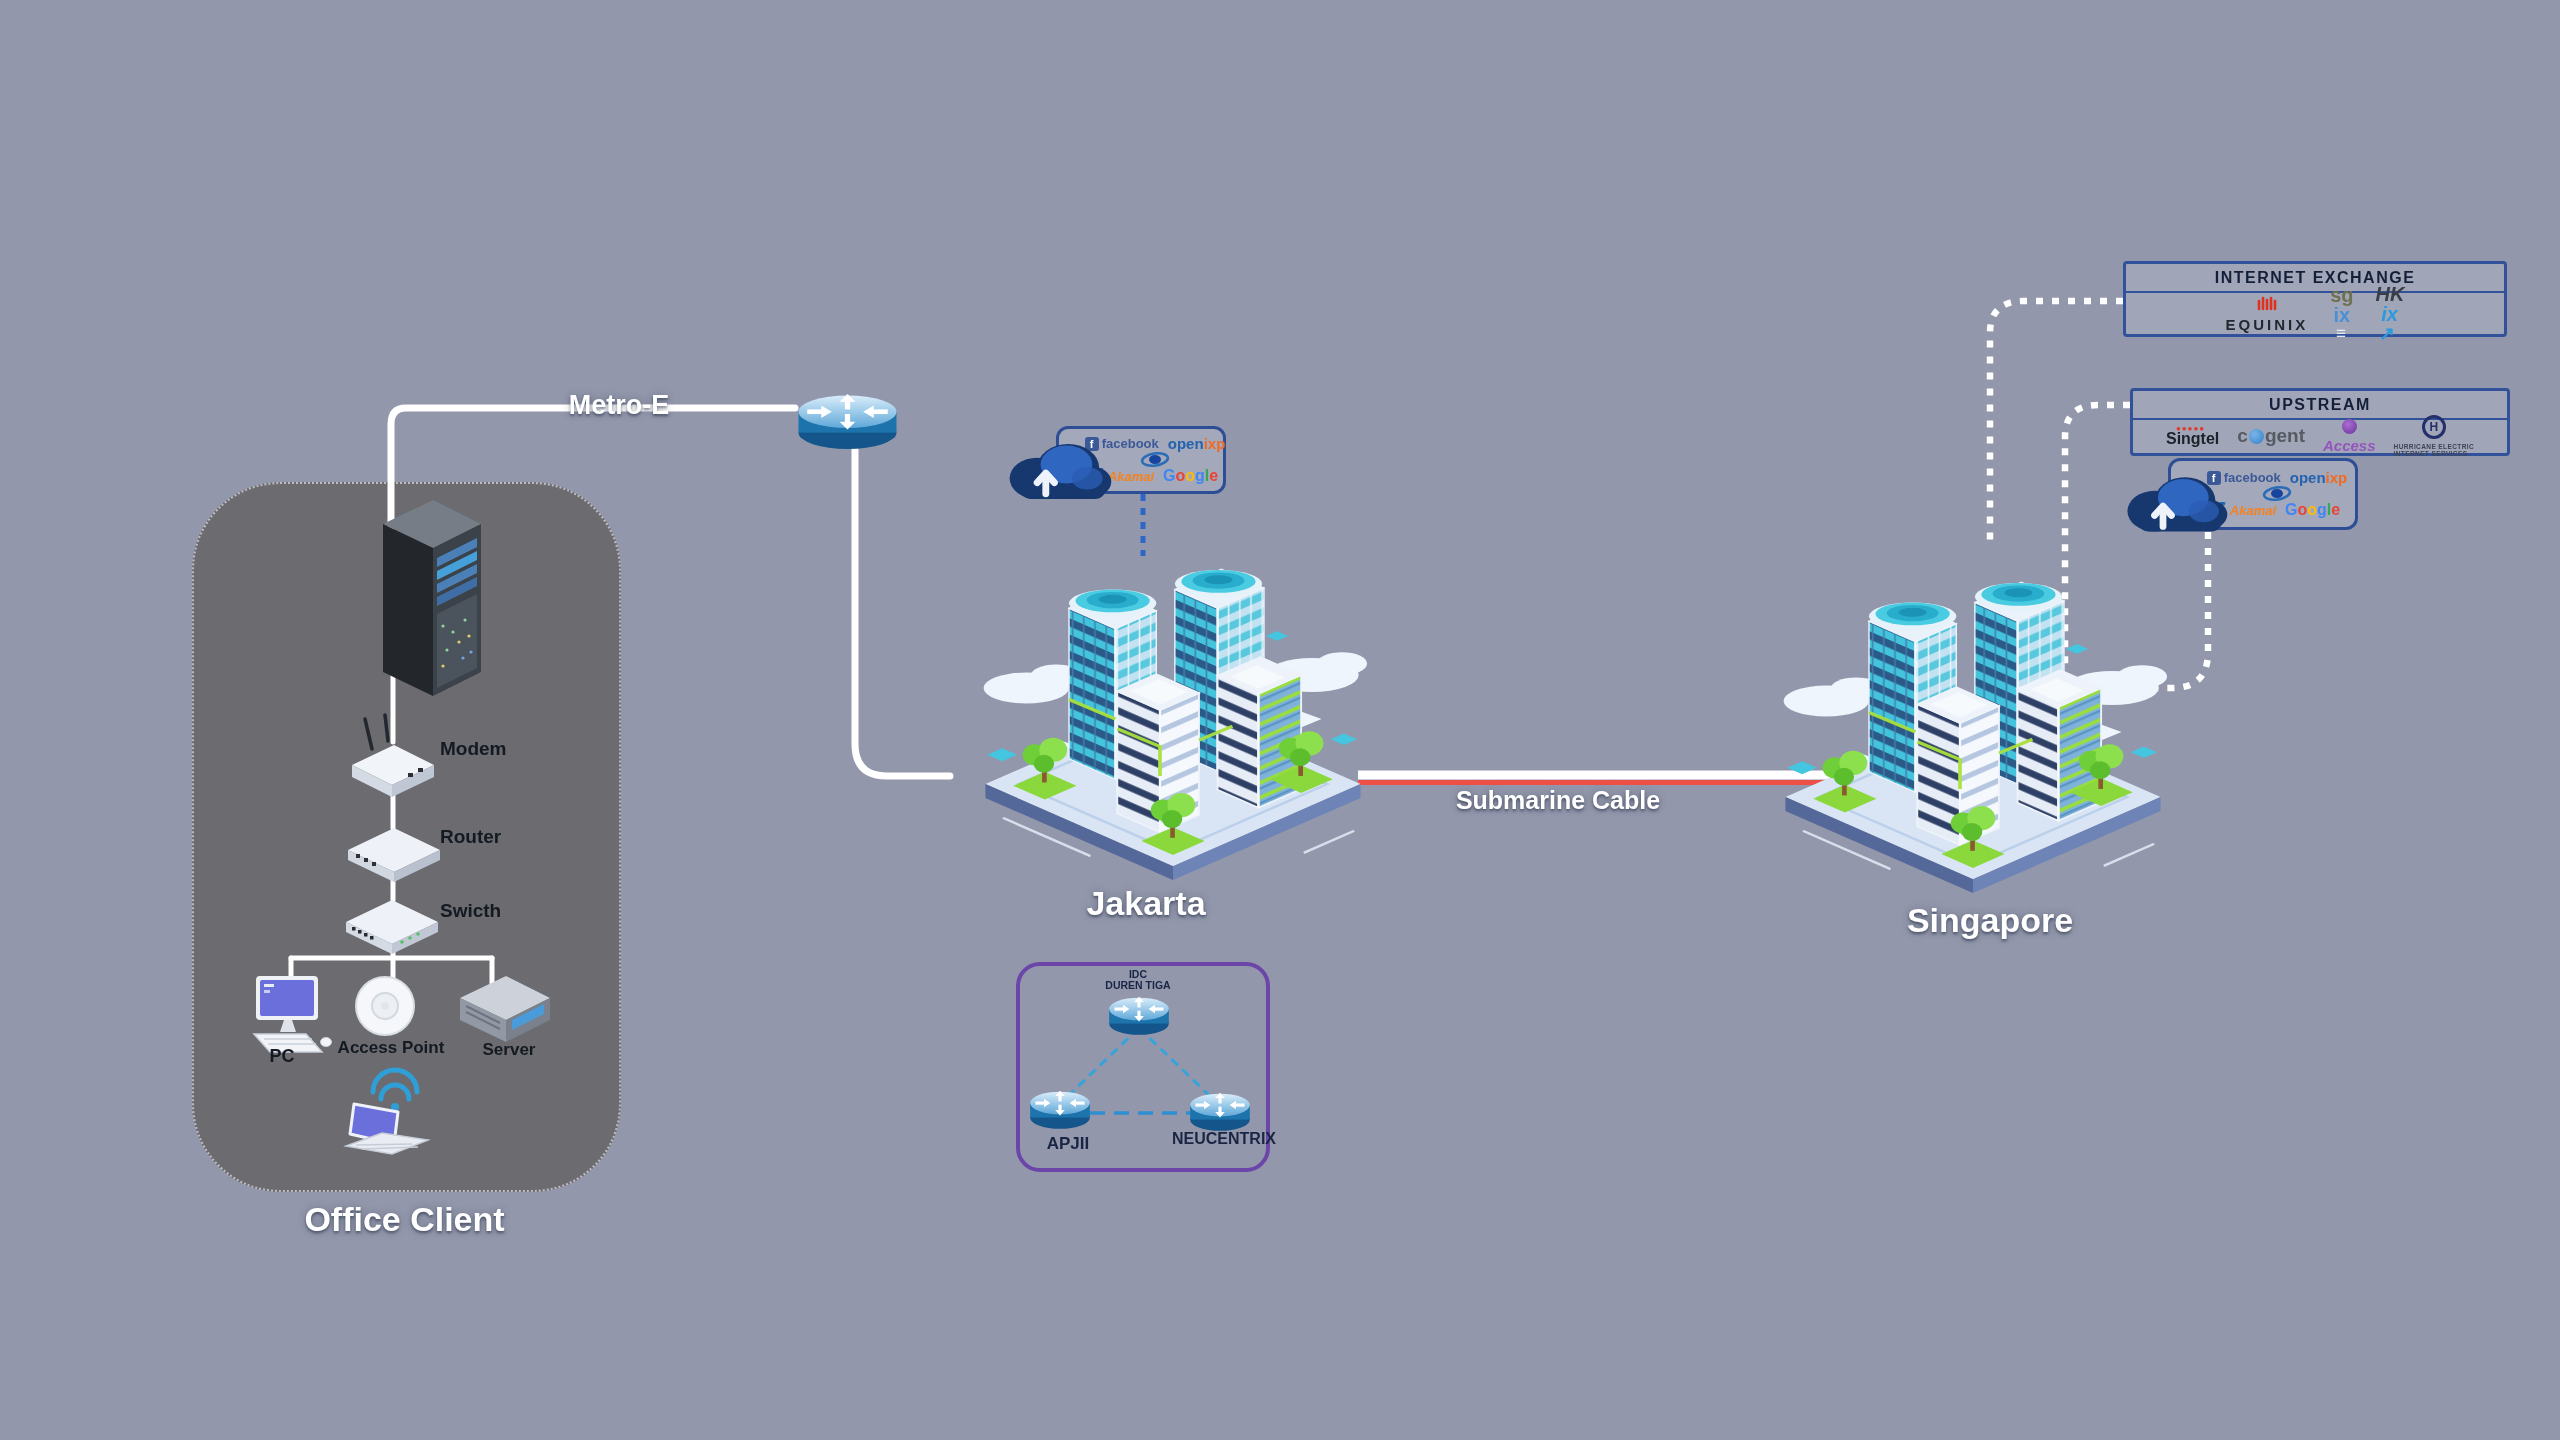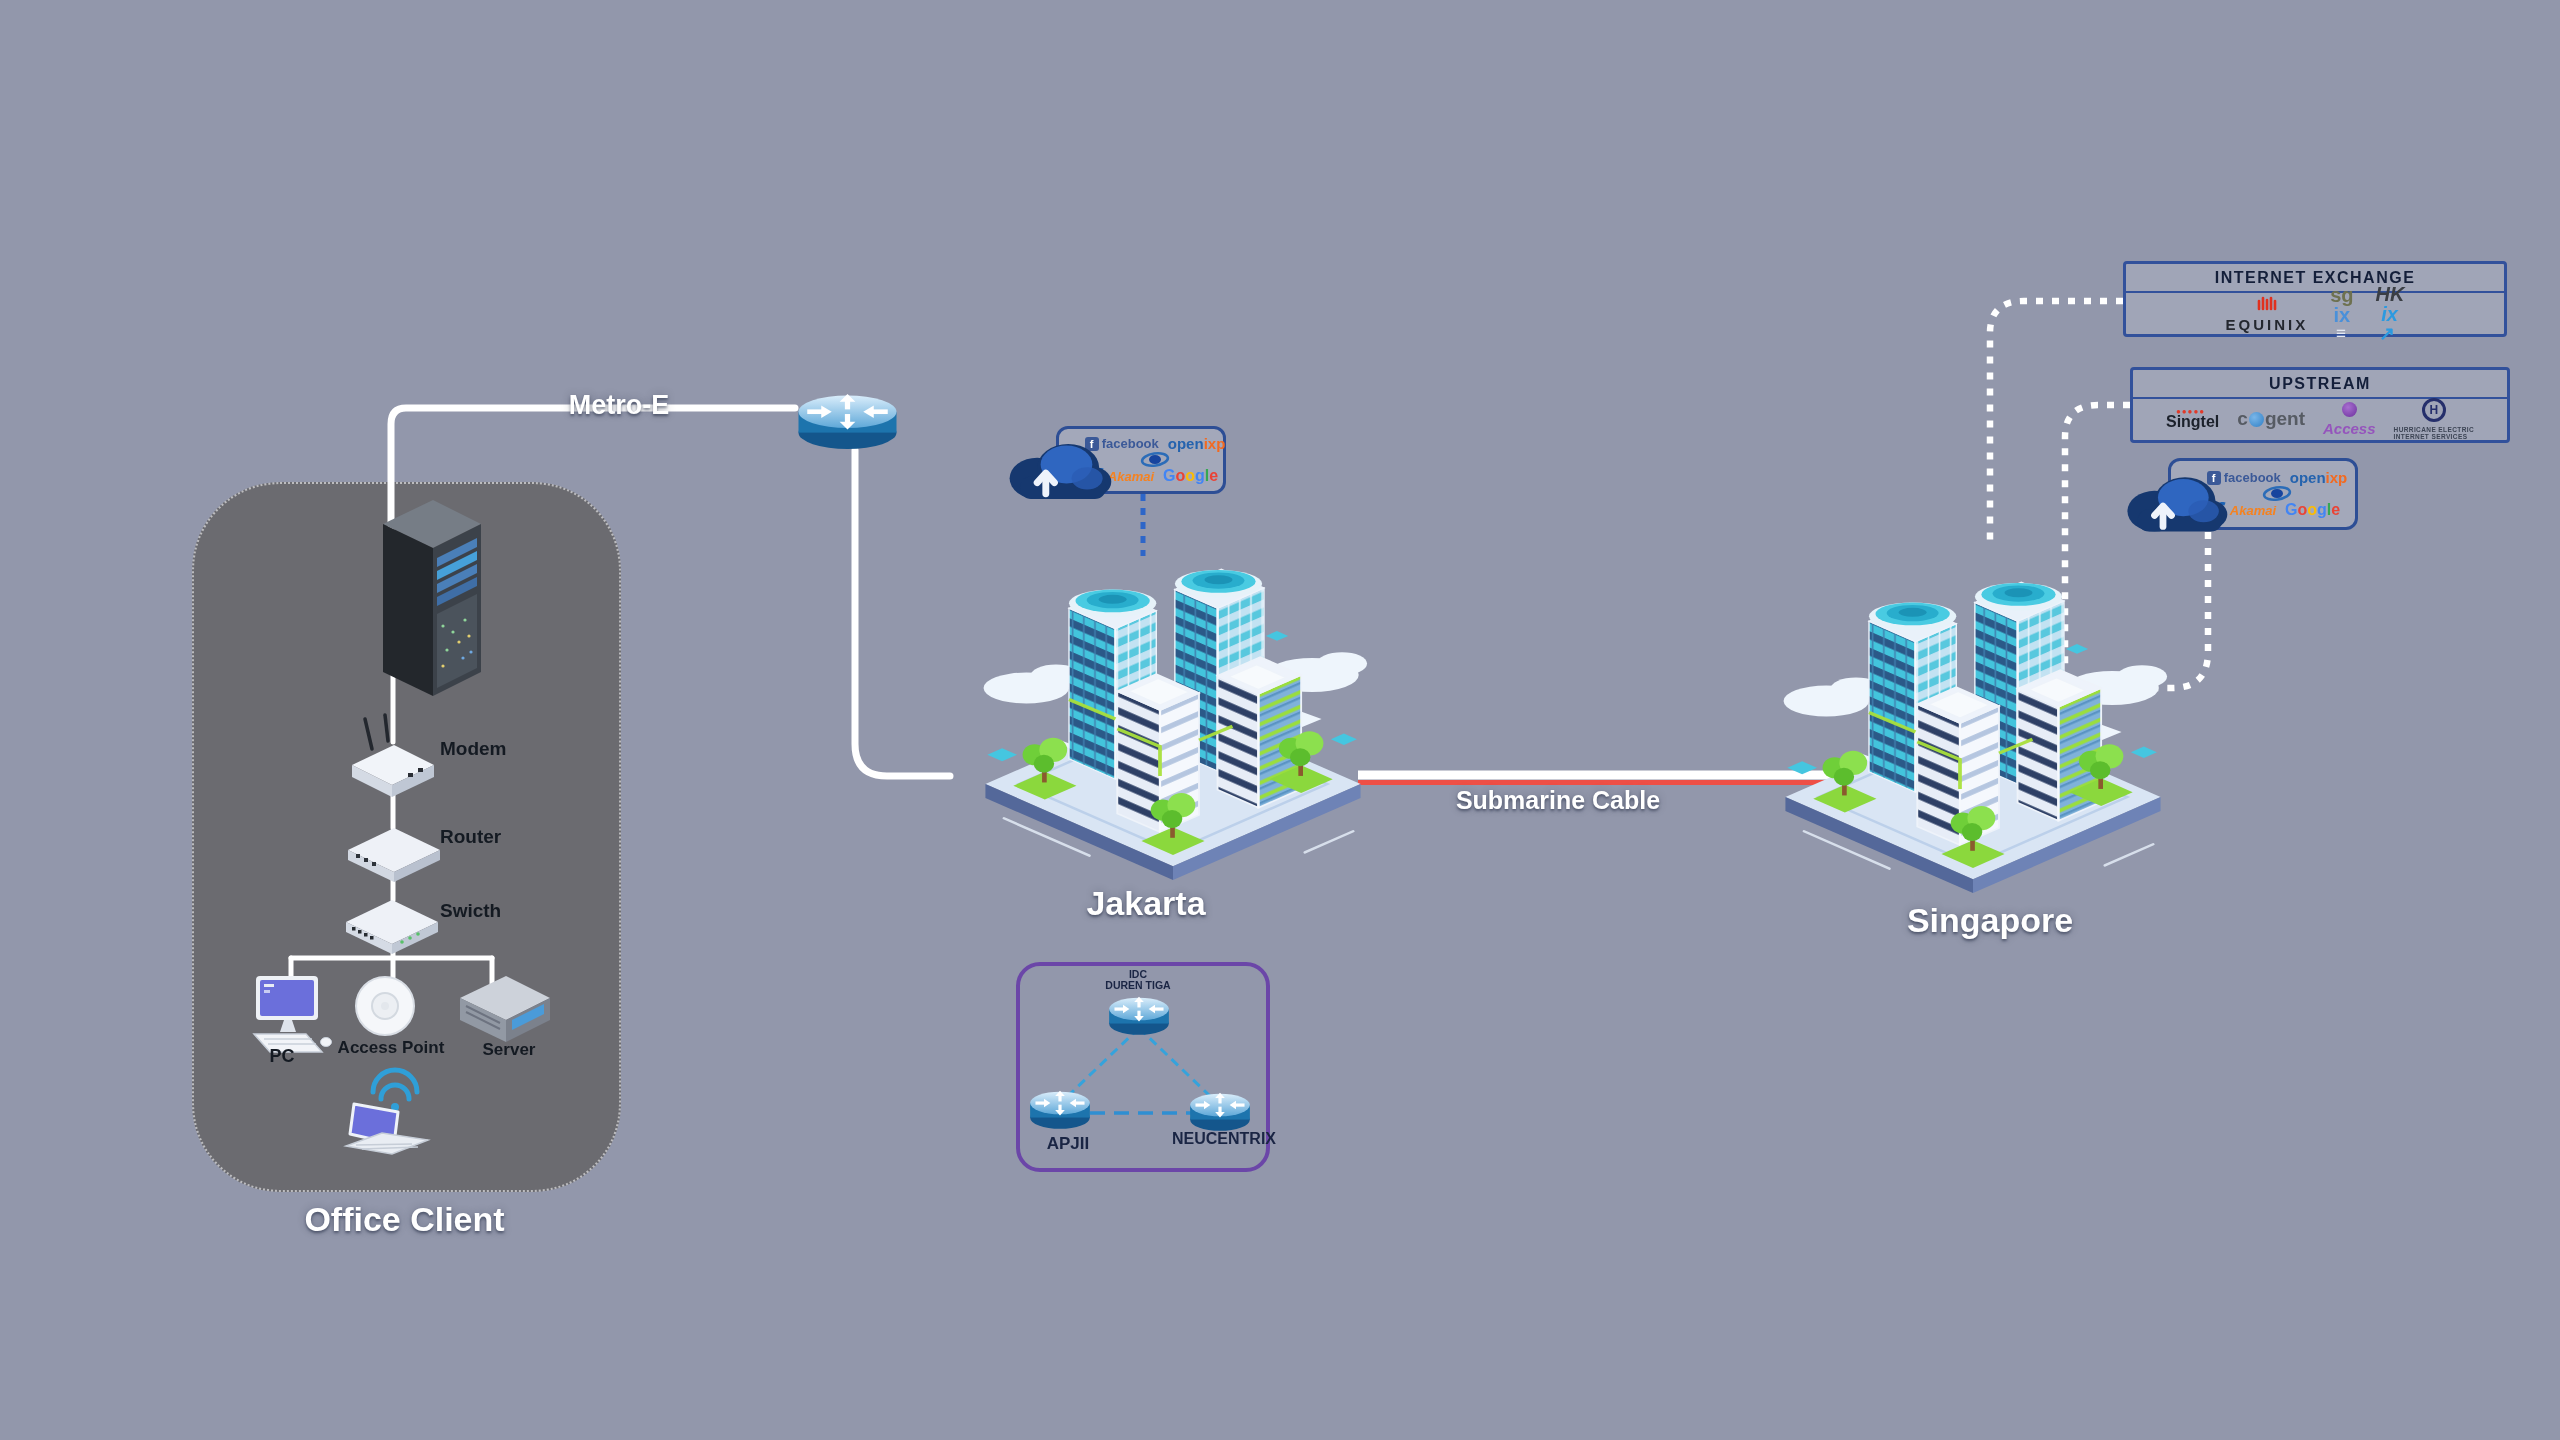--- a/index.html
+++ b/index.html
@@ -382,21 +382,21 @@
           <span class="sgbars">≡</span>
       </div>
       <div class="lg" style="gap:0;">
         <span class="hk1">HK</span>
           <span class="hk2">ix</span>
           <span class="hkarrow">↗</span>
       </div>
     </div>
   </div>
 
-  <div class="panel" style="left:2130px;top:367px;width:380px;height:76px;">
+  <div class="panel" style="left:2130px;top:388px;width:380px;height:68px;">
     <div class="panel-hd">UPSTREAM</div>
     <div class="panel-body" style="gap:18px;">
       <div class="stl-wrap">
         <span class="stl-dots">●●●●●</span>
         <span class="stl-tx">Singtel</span>
       </div>
       <div class="cog">
         <span>c</span>
           <span class="cog-o"></span>
           <span>gent</span>

